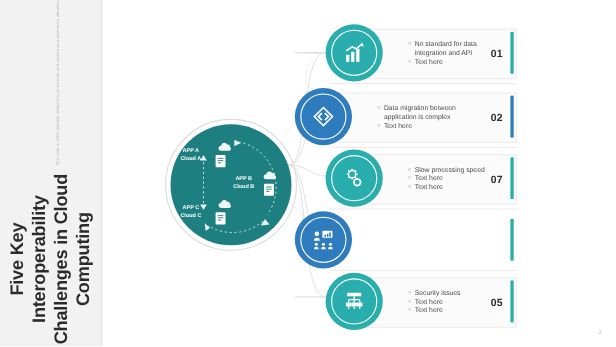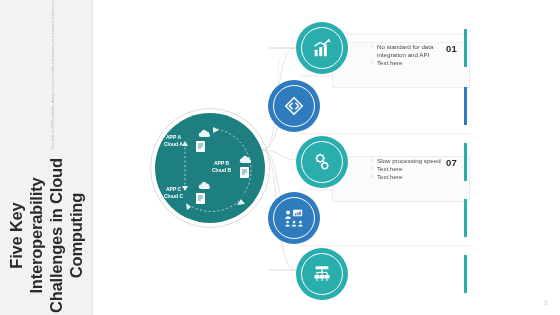--- a/index.html
+++ b/index.html
@@ -101,22 +101,21 @@
     position: absolute;
     height: 52px;
   }
   .card {
     position: absolute;
     left: 36px; top: 4px;
     height: 44px;
     background: #fbfbfb;
     border: 1px solid #ededed;
     display: flex;
-    align-items: flex-start;
-    margin-top: 16px;
+    align-items: center;
   }
   .card-body {
     flex: 1;
     padding-left: 38px;
     padding-right: 4px;
   }
   .bullet-line {
     display: flex;
     align-items: flex-start;
     gap: 3px;
@@ -293,20 +292,37 @@
           <rect x="14" y="8" width="3.2" height="13" rx="0.5"></rect>
         </g>
         <path d="M4 10 L 10 6 L 14 8 L 20 3" stroke="#ffffff" stroke-width="1.5" fill="none"></path>
         <polygon points="20,2 21.5,6 17.5,4.5" fill="#ffffff"></polygon>
       </svg>
     </div>
   </div>
 </div>
 
 <div class="row" id="row-1" style="left:268px;top:80px;width:200px">
+  <div class="card" style="width:164px">
+    <div class="card-body">
+      <div class="bullet-line">
+        <span class="bullet-dot">○</span>
+        <span>Data migration between</span>
+      </div>
+      <div class="bullet-line">
+        <span class="bullet-dot" style="visibility:hidden">○</span>
+        <span>application is complex</span>
+      </div>
+      <div class="bullet-line">
+        <span class="bullet-dot">○</span>
+        <span>Text here</span>
+      </div>
+    </div>
+    <div class="card-num">02</div>
+  </div>
   <div class="accent-bar" style="left:196px;background:#2e7cbe"></div>
   <div class="icon-circle" style="background:#2e7cbe">
     <div class="inner" style="border:1.6px solid #ffffff">
       <svg width="22" height="22" viewBox="0 0 24 24">
         <polygon points="12,3 21,12 12,21 3,12" fill="none" stroke="#ffffff" stroke-width="1.6"></polygon>
         <path d="M10.5 8.5 L 7 12 L 10.5 15.5" stroke="#ffffff" stroke-width="1.6" fill="none"></path>
         <path d="M13.5 8.5 L 17 12 L 13.5 15.5" stroke="#ffffff" stroke-width="1.6" fill="none"></path>
       </svg>
     </div>
   </div>
@@ -367,20 +383,37 @@
           <path d="M2.6 21.4 a2.4 2.4 0 0 1 4.8 0 z"></path>
           <path d="M9.6 21.4 a2.4 2.4 0 0 1 4.8 0 z"></path>
           <path d="M16.6 21.4 a2.4 2.4 0 0 1 4.8 0 z"></path>
         </g>
       </svg>
     </div>
   </div>
 </div>
 
 <div class="row" id="row-4" style="left:296px;top:248px;width:172px">
+  <div class="card" style="width:136px">
+    <div class="card-body">
+      <div class="bullet-line">
+        <span class="bullet-dot">○</span>
+        <span>Security issues</span>
+      </div>
+      <div class="bullet-line">
+        <span class="bullet-dot">○</span>
+        <span>Text here</span>
+      </div>
+      <div class="bullet-line">
+        <span class="bullet-dot">○</span>
+        <span>Text here</span>
+      </div>
+    </div>
+    <div class="card-num">05</div>
+  </div>
   <div class="accent-bar" style="left:168px;background:#2aadad"></div>
   <div class="icon-circle" style="background:#2aadad">
     <div class="inner" style="border:1.6px solid #ffffff">
       <svg width="22" height="22" viewBox="0 0 24 24">
         <rect x="5" y="3.5" width="14" height="3.4" rx="0.6" fill="#ffffff"></rect>
         <g stroke="#ffffff" stroke-width="1.3" fill="none">
           <path d="M12 6.9 v3.4"></path>
           <path d="M6.5 10.3 h11"></path>
           <path d="M6.5 10.3 v2.6M12 10.3 v2.6M17.5 10.3 v2.6"></path>
         </g>

